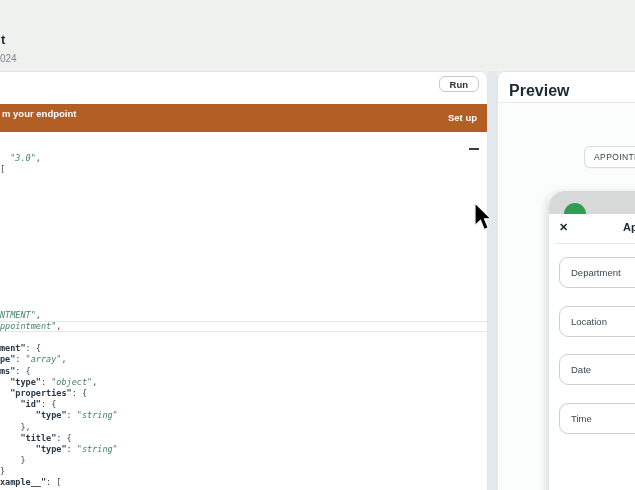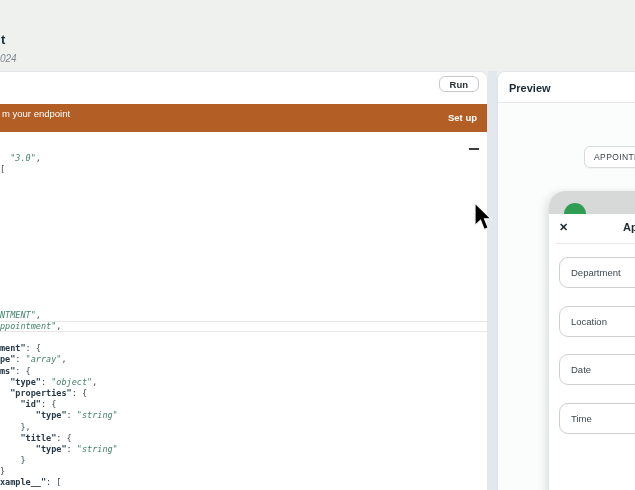--- a/index.html
+++ b/index.html
@@ -2,31 +2,31 @@
 <html><head>
 <meta charset="utf-8">
 <style>
   * { margin:0; padding:0; box-sizing:border-box; }
   html,body { width:635px; height:490px; overflow:hidden; }
   body { position:relative; background:#edf0ee; font-family:"Liberation Sans", sans-serif; color:#23313a; }
 
   
   .app-header { position:absolute; left:0; top:0; width:635px; height:71px; background:#eef1ee; }
   .flow-title { position:absolute; left:1px; top:32px; font-size:13px; font-weight:bold; color:#1c2b33; }
-  .flow-subtitle { position:absolute; left:0px; top:53px; font-size:10px; color:#828a90;font-style:italic; }
+  .flow-subtitle { position:absolute; left:0px; top:53px; font-size:10px; color:#828a90; }
 
   
   .editor-panel { position:absolute; left:0; top:71px; width:488px; height:430px;
     background:#ffffff; border:1px solid #e3e6e8; border-left:none; border-radius:0 8px 0 0;
     box-shadow:0 1px 2px rgba(0,0,0,.05); }
   .run-button { position:absolute; top:4px; right:8px; height:16px; padding:0 10px;
     background:#fff; border:1px solid #c6cacd; border-radius:6px; font-size:9.5px; font-weight:600;
     color:#2b3338; font-family:"Liberation Sans", sans-serif; cursor:pointer; }
   .banner { position:absolute; left:0; top:32px; width:100%; height:28px; background:#b25e25; color:#fff; }
-  .banner-headline { position:absolute; left:2px; top:4px; font-size:9.5px; font-weight:normal; white-space:nowrap; }
+  .banner-headline { position:absolute; left:2px; top:4px; font-size:9.5px; font-weight:bold; white-space:nowrap; }
   .banner-body { position:absolute; left:1px; top:15.5px; font-size:8.8px; white-space:nowrap; }
   .banner-setup { position:absolute; right:10px; top:8px; font-size:9.5px; font-weight:600; cursor:pointer;text-align:center; }
 
   .code-editor { position:absolute; left:0; top:81px; width:100%;
     font-family:"DejaVu Sans Mono","Liberation Mono",monospace; font-size:8.5px; }
   .code-line { height:11.2px; line-height:11.2px; white-space:pre; }
   .code-line.current { border-top:1px solid #e7e7e7; border-bottom:1px solid #e7e7e7; height:11.2px; line-height:9.2px; }
   .seg-key { color:#253746; font-weight:bold; }
   .seg-str { color:#44836f; font-style:italic; }
   .seg-pun { color:#3a4750; }
@@ -35,21 +35,21 @@
 
   
   .panel-gap { position:absolute; left:488px; top:71px; width:9px; height:419px; background:#e2e8ee; }
 
   
   .preview-panel { position:absolute; left:497px; top:71px; width:139px; height:430px;
     background:#fbfcfc; border:1px solid #e3e6e8; border-right:none; border-radius:8px 0 0 0;
     box-shadow:0 1px 2px rgba(0,0,0,.05); }
   .preview-header { position:absolute; left:0; top:0; width:100%; height:31px; background:#fff;
     border-bottom:1px solid #e7e9ea; border-radius:8px 0 0 0; }
-  .preview-title { position:absolute; left:11px; top:10px; font-size:11px; font-weight:bold; color:#1c2b33; }
+  .preview-title { position:absolute; left:11px; top:10px; font-size:16px; font-weight:bold; color:#1c2b33; }
 
   .screen-chip { position:absolute; left:86px; top:74px; height:22px; padding:0 9px; background:#fff;
     border:1px solid #d9dbdd; border-radius:6px; font-size:8.5px; letter-spacing:.4px; color:#3b444c;
     line-height:20px; white-space:nowrap; cursor:pointer; box-shadow:0 1px 1px rgba(0,0,0,.04); }
 
   .phone-preview { position:absolute; left:51px; top:119px; width:120px; height:330px;
     background:#fff; border-radius:16px 0 0 0; box-shadow:-3px 2px 10px rgba(0,0,0,.13); }
   .phone-header { position:absolute; left:0; top:0; width:100%; height:23px; background:#d6d9d8; border-radius:16px 0 0 0; }
   .avatar { position:absolute; left:15px; top:12px; width:22px; height:22px; border-radius:50%; background:#2f9e54; }
   .flow-sheet { position:absolute; left:0; top:23px; width:100%; height:307px; background:#fff; border-radius:10px 0 0 0; }

